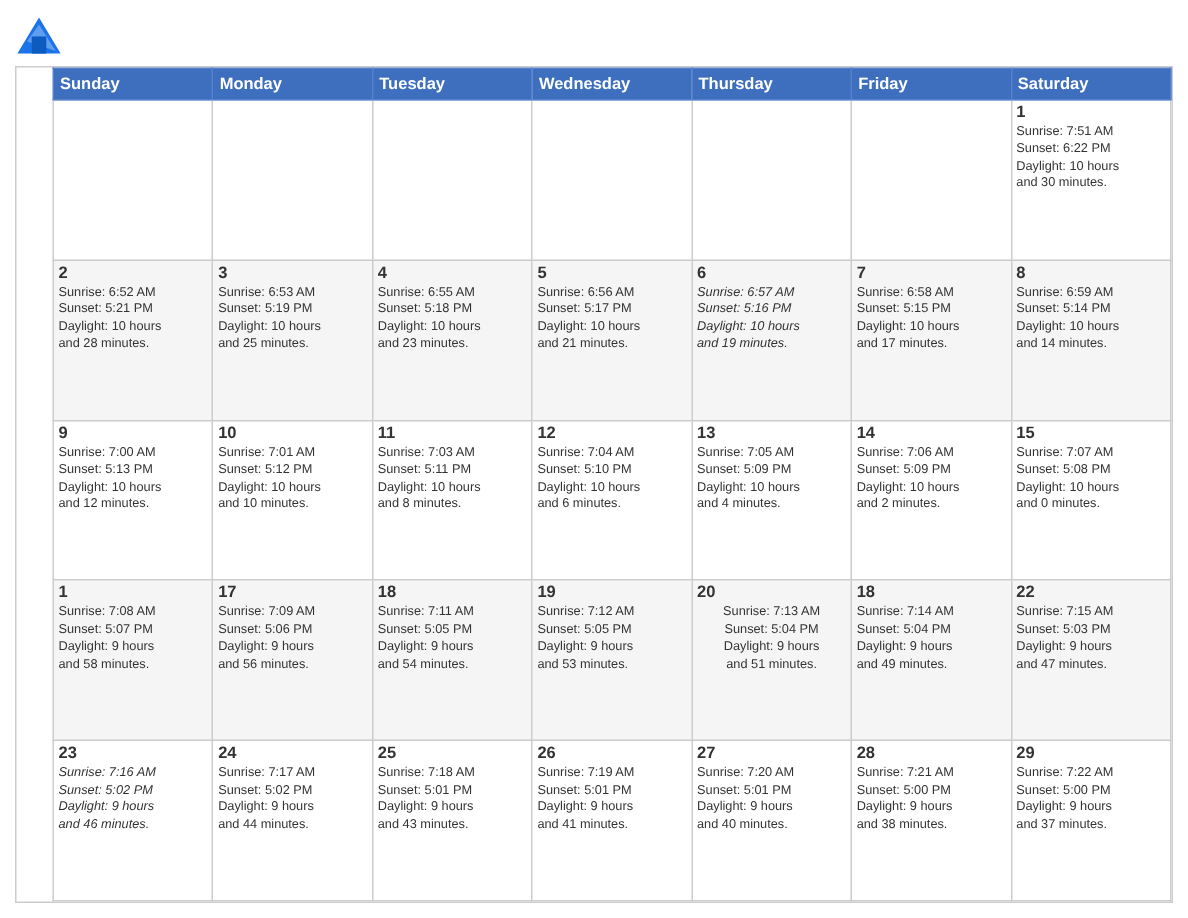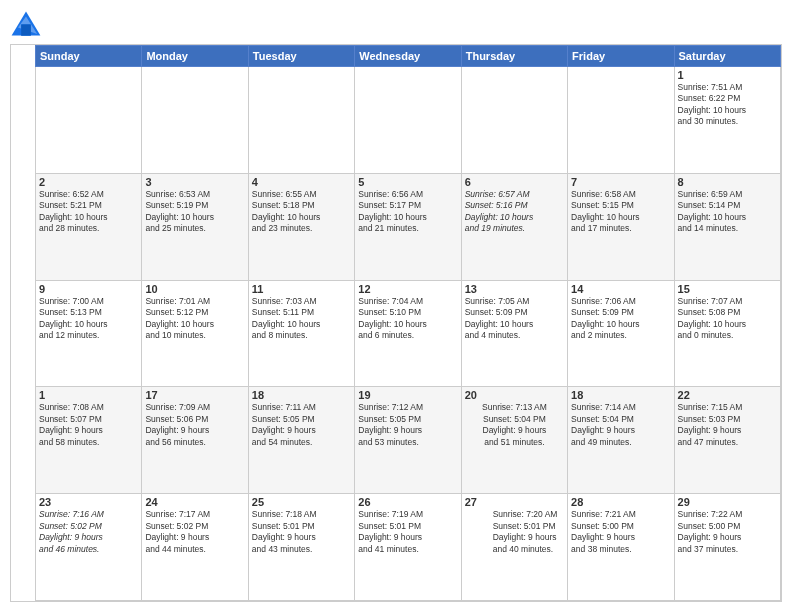--- a/index.html
+++ b/index.html
@@ -333,21 +333,21 @@
             </td>
             <td>
               <span class="day-num">26</span>
               <div class="day-info" style="white-space: pre-line;">Sunrise: 7:19 AM
 Sunset: 5:01 PM
 Daylight: 9 hours
 and 41 minutes.</div>
             </td>
             <td>
               <span class="day-num">27</span>
-              <div class="day-info" style="white-space: pre-line; margin-left: 28px;">Sunrise: 7:20 AM
+              <div class="day-info" style="white-space: pre-line;">Sunrise: 7:20 AM
 Sunset: 5:01 PM
 Daylight: 9 hours
 and 40 minutes.</div>
             </td>
             <td>
               <span class="day-num">28</span>
               <div class="day-info" style="white-space: pre-line;">Sunrise: 7:21 AM
 Sunset: 5:00 PM
 Daylight: 9 hours
 and 38 minutes.</div>

